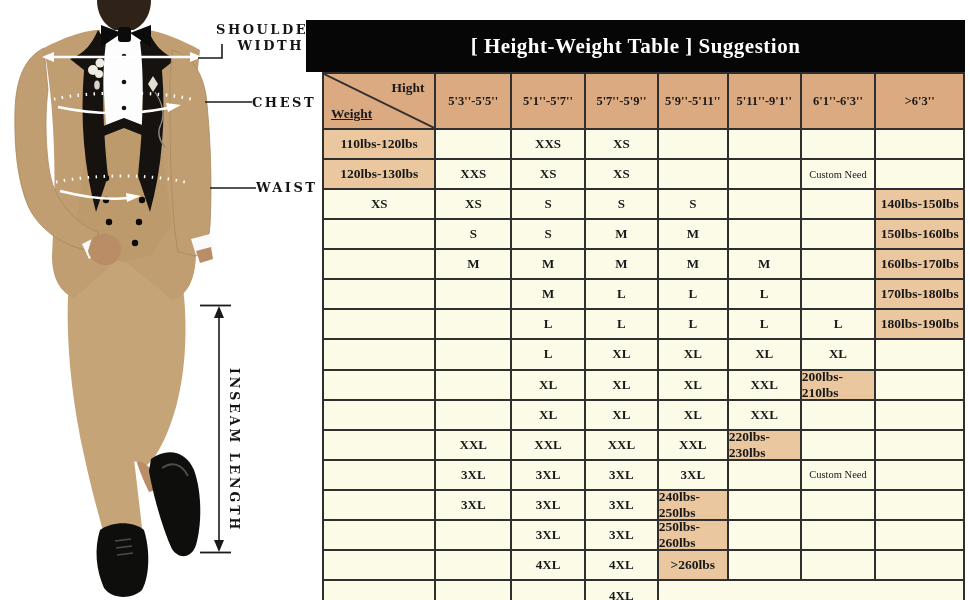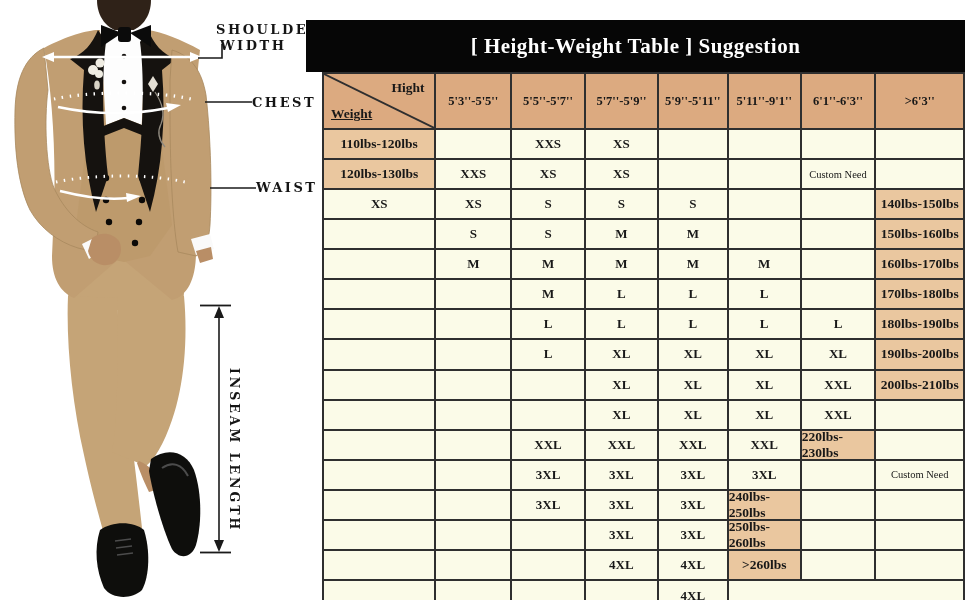--- a/index.html
+++ b/index.html
@@ -12,21 +12,21 @@
   html,body{margin:0;padding:0;}
   body{width:970px;height:600px;background:#ffffff;font-family:"Liberation Serif",serif;}
   .stage{position:relative;width:970px;height:600px;background:#ffffff;overflow:hidden;}
 
   
   .figure-area{position:absolute;left:0;top:0;width:306px;height:600px;background:#ffffff;}
   .figure-area svg{position:absolute;left:0;top:0;}
   .lbl{position:absolute;font-family:"DejaVu Serif",serif;font-weight:bold;color:#151515;
        letter-spacing:2.5px;font-size:13px;line-height:16px;white-space:nowrap;}
   .lbl.shoulder{left:216px;top:22px;}
-  .lbl.shoulder .l2{display:block;margin-left:4px;}
+  .lbl.shoulder .l2{display:block;margin-left:4px;text-align:center;}
   .lbl.chest{left:252px;top:95px;}
   .lbl.waist{left:256px;top:180px;}
   .lbl.inseam{left:226px;top:368px;writing-mode:vertical-rl;text-orientation:mixed;
               letter-spacing:3px;font-size:12.5px;}
 
   
   .table-area{position:absolute;left:306px;top:20px;width:659px;height:593px;}
   .table-title{height:52px;background:var(--title-bg);color:var(--title-text);
       display:flex;align-items:center;justify-content:center;
       font-weight:bold;font-size:21px;letter-spacing:.5px;}
@@ -163,21 +163,21 @@
     <div class="grid" id="grid">
       <div class="cell corner">
         <svg viewBox="0 0 116 56" preserveAspectRatio="none">
           <line x1="0" y1="0" x2="116" y2="56" stroke="var(--border)" stroke-width="2"></line>
         </svg>
         <span class="c-top">Hight</span>
         <span class="c-bottom">Weight</span>
       </div>
 
     <div class="cell col-header">5'3''-5'5''</div>
-        <div class="cell col-header">5'5''-5'7''</div>
+        <div class="cell col-header">5'1''-5'7''</div>
         <div class="cell col-header">5'7''-5'9''</div>
         <div class="cell col-header">5'9''-5'11''</div>
         <div class="cell col-header">5'11''-9'1''</div>
         <div class="cell col-header">6'1''-6'3''</div>
         <div class="cell col-header">&gt;6'3''</div>
         <div class="cell row-header">110lbs-120lbs</div>
         <div class="cell data-cell"></div>
         <div class="cell data-cell">XXS</div>
         <div class="cell data-cell">XS</div>
         <div class="cell data-cell"></div>
@@ -232,21 +232,20 @@
         <div class="cell data-cell">L</div>
         <div class="cell data-cell">L</div>
         <div class="cell row-header">180lbs-190lbs</div>
         <div class="cell data-cell"></div>
         <div class="cell data-cell"></div>
         <div class="cell data-cell">L</div>
         <div class="cell data-cell">XL</div>
         <div class="cell data-cell">XL</div>
         <div class="cell data-cell">XL</div>
         <div class="cell data-cell">XL</div>
-        <div class="cell row-header">190lbs-200lbs</div>
         <div class="cell data-cell"></div>
         <div class="cell data-cell"></div>
         <div class="cell data-cell"></div>
         <div class="cell data-cell">XL</div>
         <div class="cell data-cell">XL</div>
         <div class="cell data-cell">XL</div>
         <div class="cell data-cell">XXL</div>
         <div class="cell row-header">200lbs-210lbs</div>
         <div class="cell data-cell"></div>
         <div class="cell data-cell"></div>

